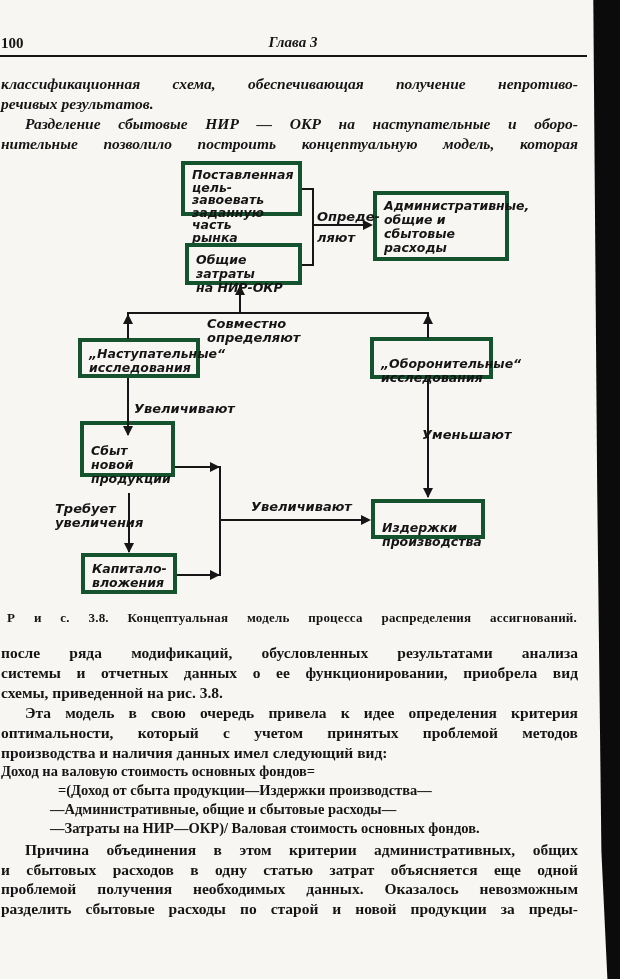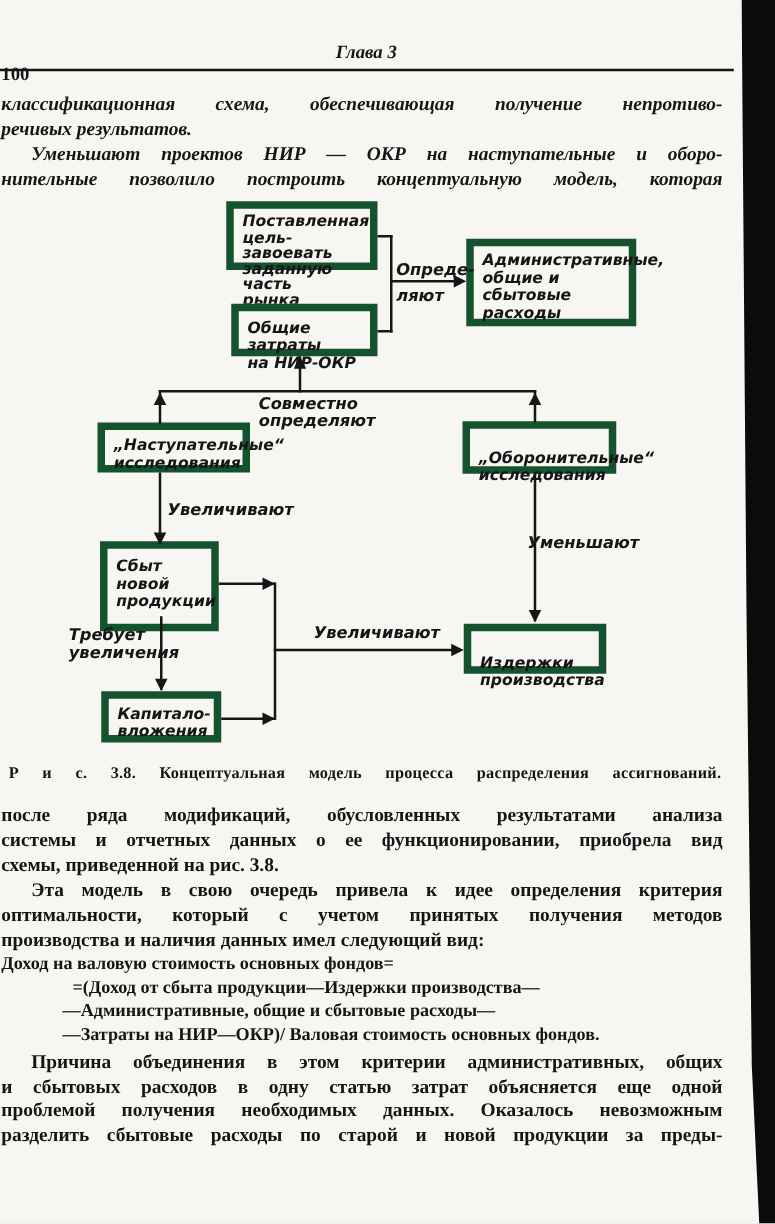--- a/index.html
+++ b/index.html
@@ -2,39 +2,39 @@
 <html><head>
 <meta charset="utf-8">
 <style>
   html,body{margin:0;padding:0;background:#e8e7e3;}
   .page{
     position:relative; width:620px; height:979px; overflow:hidden;
     background:#f7f6f2; color:#151515;
     font-family:"Liberation Serif", serif;
   }
   
-  .pagenum{position:absolute; left:1px; top:52px; font-size:15px; font-weight:bold;}
+  .pagenum{position:absolute; left:1px; top:35px; font-size:15px; font-weight:bold;}
   .chapter{position:absolute; left:0; top:34px; width:586px; text-align:center;
            font-size:15px; font-weight:bold; font-style:italic;}
   .rule{position:absolute; left:0; top:55px; width:587px; height:2px; background:#161616;}
   
   .tblock{position:absolute; left:1px; width:577px;}
   .tl{font-size:15.5px; font-weight:bold; line-height:20px; height:20px;
       text-align:justify; text-align-last:justify; white-space:nowrap;}
   .tl.short{text-align-last:left; white-space:normal;}
   .tl.ind{text-indent:24px;}
   .fline{font-size:14.5px; font-weight:bold; line-height:19px; height:19px; white-space:nowrap;}
   .fline.i1{padding-left:57px;} .fline.i2{padding-left:49px;}
   .caption{position:absolute; left:7px; top:610px; width:570px;
            font-size:13px; font-weight:bold; letter-spacing:.2px;
            text-align:justify; text-align-last:justify;}
   
   .diagram{position:absolute; left:0; top:155px; width:620px; height:455px;
            font-family:"DejaVu Sans", sans-serif;}
-  .dbox{position:absolute; border:6px solid #14532d; background:#f7f6f2;
+  .dbox{position:absolute; border:4px solid #14532d; background:#f7f6f2;
         font-style:italic; font-weight:bold; font-size:12.5px; line-height:13px;
         padding:4px 3px 0 7px; white-space:pre-line; box-sizing:border-box;}
   .dlabel{position:absolute; font-style:italic; font-weight:bold; font-size:13px;
           line-height:14px; white-space:pre-line;}
   .hl{position:absolute; height:2px; background:#161616;}
   .vl{position:absolute; width:2px; background:#161616;}
   .ah{position:absolute; width:0; height:0;}
   .ah-r{border-top:5px solid transparent; border-bottom:5px solid transparent; border-left:10px solid #161616;}
   .ah-up{border-left:5px solid transparent; border-right:5px solid transparent; border-bottom:10px solid #161616;}
   .ah-dn{border-left:5px solid transparent; border-right:5px solid transparent; border-top:10px solid #161616;}
@@ -47,41 +47,41 @@
 
 <div class="page">
 
   <div class="pagenum">100</div>
   <div class="chapter">Глава 3</div>
   <div class="rule"></div>
 
   <div class="tblock" style="top:74px;font-style:italic;">
     <div class="tl">классификационная схема, обеспечивающая получение непротиво-</div>
     <div class="tl short">речивых результатов.</div>
-    <div class="tl ind">Уменьшают проектов НИР — ОКР на наступательные и оборо-</div>
+    <div class="tl ind">Разделение сбытовые НИР — ОКР на наступательные и оборо-</div>
     <div class="tl">нительные позволило построить концептуальную модель, которая</div>
   </div>
 
   <div class="diagram">
 
     <div class="dbox" style="left:181px; top:6px;  width:121px; height:55px; line-height:12.5px;">Поставленная
 цель-завоевать
 заданную часть
 рынка</div>
     <div class="dbox" style="left:185px; top:88px; width:117px; height:42px; padding-top:6px; line-height:14px;">Общие затраты
 на НИР-ОКР</div>
     <div class="dbox" style="left:373px; top:36px; width:136px; height:70px; line-height:14px;">Административные,
 общие и
 сбытовые
 расходы</div>
     <div class="dbox" style="left:78px;  top:183px; width:122px; height:40px; padding-top:5px; line-height:14px;">„Наступательные“
 исследования</div>
     <div class="dbox" style="left:370px; top:182px; width:123px; height:42px; padding-top:16px; line-height:14px;">„Оборонительные“
 исследования</div>
-    <div class="dbox" style="left:80px;  top:278px; width:95px;  height:72px; padding-top:7px; line-height:14px;">Сбыт
+    <div class="dbox" style="left:80px;  top:266px; width:95px;  height:56px; padding-top:19px; line-height:14px;">Сбыт
 новой
 продукции</div>
     <div class="dbox" style="left:81px;  top:398px; width:96px;  height:41px; padding-top:5px; line-height:14px;">Капитало-
 вложения</div>
     <div class="dbox" style="left:371px; top:344px; width:114px; height:40px; padding-top:18px; line-height:14px;">Издержки
 производства</div>
 
     <div class="hl" style="left:302px; top:33px;  width:12px;"></div>
     <div class="hl" style="left:302px; top:109px; width:12px;"></div>
     <div class="vl" style="left:312px; top:33px;  height:78px;"></div>
@@ -122,21 +122,21 @@
     <div class="dlabel" style="left:422px; top:273px;">Уменьшают</div>
   </div>
 
   <div class="caption">Р и с. 3.8. Концептуальная модель процесса распределения ассигнований.</div>
 
   <div class="tblock" style="top:643px;">
     <div class="tl">после ряда модификаций, обусловленных результатами анализа</div>
     <div class="tl">системы и отчетных данных о ее функционировании, приобрела вид</div>
     <div class="tl short">схемы, приведенной на рис. 3.8.</div>
     <div class="tl ind">Эта модель в свою очередь привела к идее определения критерия</div>
-    <div class="tl">оптимальности, который с учетом принятых получения методов</div>
+    <div class="tl">оптимальности, который с учетом принятых проблемой методов</div>
     <div class="tl short">производства и наличия данных имел следующий вид:</div>
   </div>
 
   <div class="tblock" style="top:762px;">
     <div class="fline">Доход на валовую стоимость основных фондов=</div>
     <div class="fline i1">=(Доход от сбыта продукции—Издержки производства—</div>
     <div class="fline i2">—Административные, общие и сбытовые расходы—</div>
     <div class="fline i2">—Затраты на НИР—ОКР)/ Валовая стоимость основных  фондов.</div>
   </div>
 

